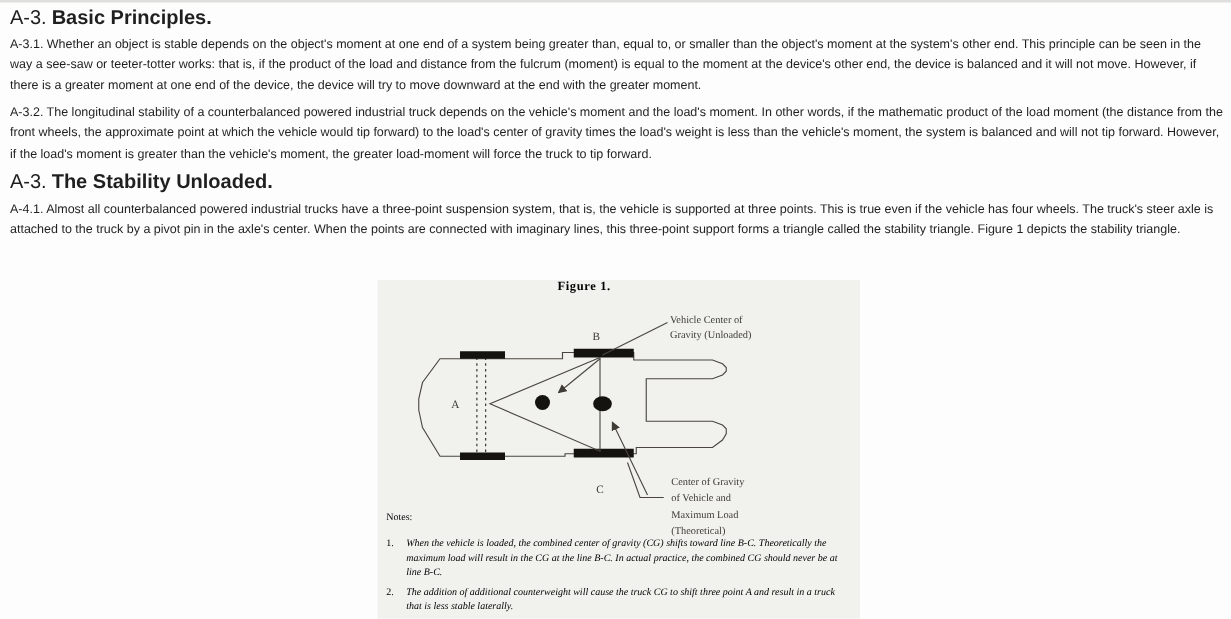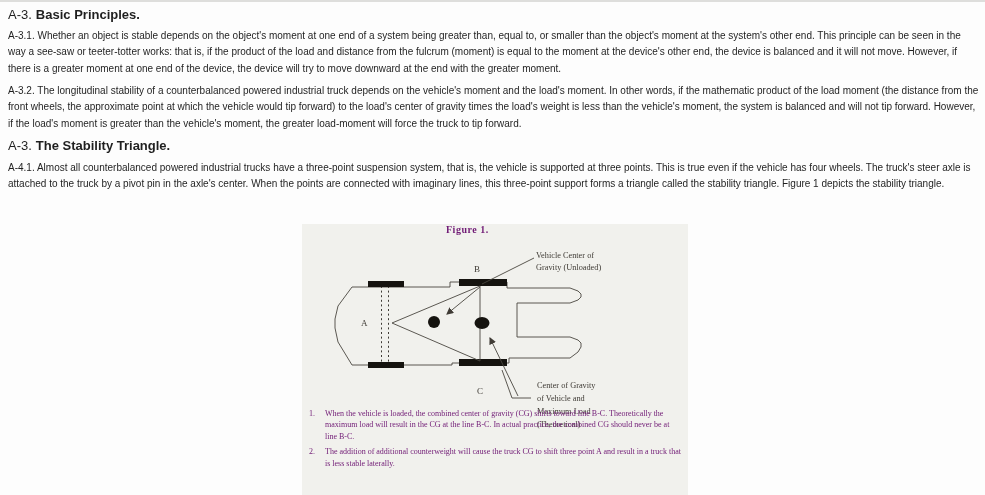--- a/index.html
+++ b/index.html
@@ -7,58 +7,58 @@
     width:985px;height:495px;overflow:hidden;position:relative;
     background:#fdfdfd;
     font-family:"Liberation Sans","DejaVu Sans",sans-serif;
     color:#1f1f1f;
   }
   .top-strip{position:absolute;left:0;top:0;width:985px;height:2px;background:#dededc;}
   .textblock{
     position:absolute;left:8px;width:972px;
     font-size:10px;line-height:16.4px;letter-spacing:0px;
   }
-  .heading{font-size:13px;}
+  .heading{font-size:16px;}
   .heading b{margin-left:4px;}
   
   .figure{
     position:absolute;left:302px;top:224px;width:386px;height:271px;
     background:#f1f1ed;
     font-family:"Liberation Serif","DejaVu Serif",serif;
-    color:#701a75;
+    color:#000000;
   }
   .fig-title{
     position:absolute;left:144px;top:0px;
     font-size:10px;font-weight:bold;letter-spacing:0.5px;
   }
   .diagram-svg{position:absolute;left:0;top:0;}
   .notes{position:absolute;left:7px;top:184px;width:372px;font-size:8px;line-height:11.3px;}
   .notes-label{margin-bottom:10px;}
   .note{display:flex;margin-bottom:4.5px;}
   .note .num{width:16px;flex:0 0 16px;}
-  .note .txt{flex:1;}
+  .note .txt{flex:1;font-style:italic;}
   svg text{font-family:"Liberation Serif","DejaVu Serif",serif;fill:#3f3b35;}
   .pt-label{font-size:9px;}
   .callout{font-size:8.3px;}
 </style>
 </head>
 <body>
 
 <div class="top-strip"></div>
 
 <div class="textblock heading" style="top:7px">
   <span>A-3.</span><b>Basic Principles.</b>
 </div>
 
 <div class="textblock" style="top:28px">A-3.1. Whether an object is stable depends on the object's moment at one end of a system being greater than, equal to, or smaller than the object's moment at the system's other end. This principle can be seen in the way a see-saw or teeter-totter works: that is, if the product of the load and distance from the fulcrum (moment) is equal to the moment at the device's other end, the device is balanced and it will not move. However, if there is a greater moment at one end of the device, the device will try to move downward at the end with the greater moment.</div>
 
 <div class="textblock" style="top:83px">A-3.2. The longitudinal stability of a counterbalanced powered industrial truck depends on the vehicle's moment and the load's moment. In other words, if the mathematic product of the load moment (the distance from the front wheels, the approximate point at which the vehicle would tip forward) to the load's center of gravity times the load's weight is less than the vehicle's moment, the system is balanced and will not tip forward. However, if the load's moment is greater than the vehicle's moment, the greater load-moment will force the truck to tip forward.</div>
 
 <div class="textblock heading" style="top:138px">
-  <span>A-3.</span><b>The Stability Triangle.</b>
+  <span>A-3.</span><b>The Stability Unloaded.</b>
 </div>
 
 <div class="textblock" style="top:160px">A-4.1. Almost all counterbalanced powered industrial trucks have a three-point suspension system, that is, the vehicle is supported at three points. This is true even if the vehicle has four wheels. The truck's steer axle is attached to the truck by a pivot pin in the axle's center. When the points are connected with imaginary lines, this three-point support forms a triangle called the stability triangle. Figure 1 depicts the stability triangle.</div>
 
 <div class="figure">
   <div class="fig-title">Figure 1.</div>
 
   <svg class="diagram-svg" width="386" height="271" viewBox="302 224 386 271">
     <defs>
       <marker id="arr" viewBox="0 0 10 10" refX="8.5" refY="5" markerWidth="8" markerHeight="8" orient="auto">
@@ -98,20 +98,21 @@
     <text class="callout" x="536" y="258">Vehicle Center of</text>
     <text class="callout" x="536" y="270">Gravity (Unloaded)</text>
 
     <text class="callout" x="537" y="388">Center of Gravity</text>
     <text class="callout" x="537" y="401">of Vehicle and</text>
     <text class="callout" x="537" y="414">Maximum Load</text>
     <text class="callout" x="537" y="427">(Theoretical)</text>
   </svg>
 
   <div class="notes">
+    <div class="notes-label">Notes:</div>
     <div class="note">
       <span class="num">1.</span>
       <span class="txt">When the vehicle is loaded, the combined center of gravity (CG) shifts toward line B-C. Theoretically the maximum load will result in the CG at the line B-C. In actual practice, the combined CG should never be at line B-C.</span>
     </div>
     <div class="note">
       <span class="num">2.</span>
       <span class="txt">The addition of additional counterweight will cause the truck CG to shift three point A and result in a truck that is less stable laterally.</span>
     </div>
   </div>
 </div>

